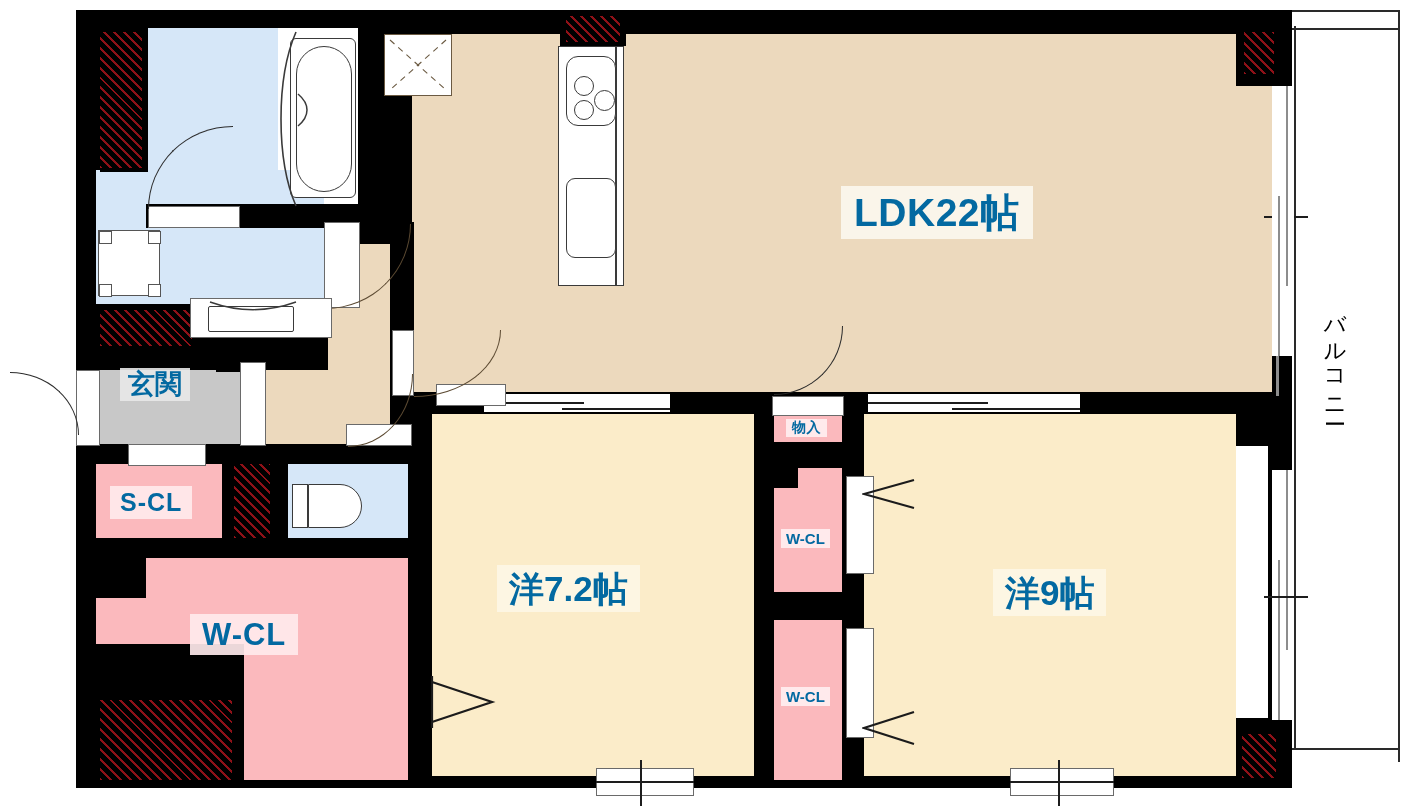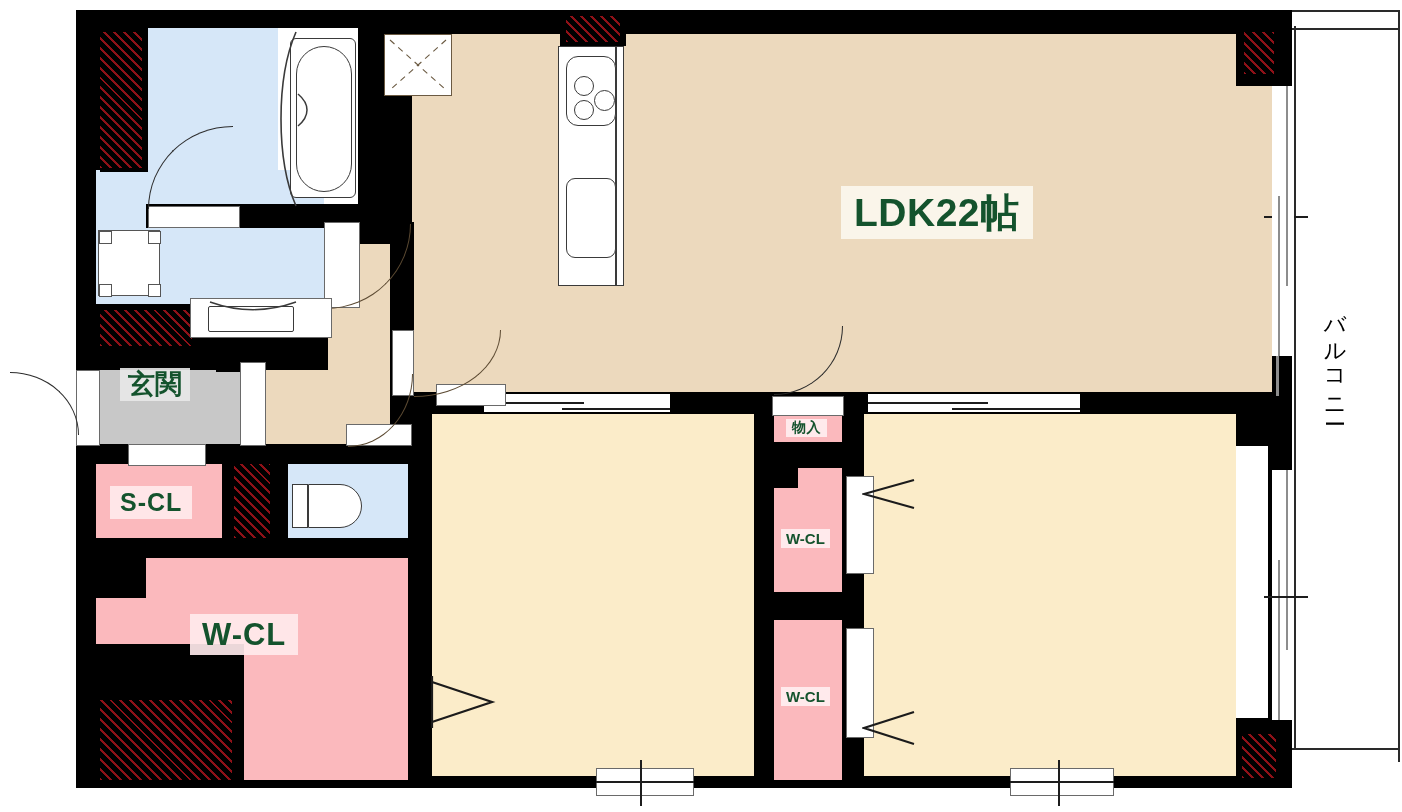--- a/index.html
+++ b/index.html
@@ -46,21 +46,21 @@
   .swing.tr{border-radius:0 100% 0 0;border-left:none;border-bottom:none;}
   .swing.br{border-radius:0 0 100% 0;border-left:none;border-top:none;}
   .swing.brown{border-color:#5c4a32;}
 
   
   .opening{position:absolute;background:#ffffff;box-sizing:border-box;}
   .opening.framed{border:1.3px solid #6a6a6a;}
   .win-line{position:absolute;background:#1d1d1d;}
 
   
-  .lbl{position:absolute;white-space:nowrap;color:#14532d;font-weight:700;line-height:1;
+  .lbl{position:absolute;white-space:nowrap;color:#0369a1;font-weight:700;line-height:1;
        display:flex;align-items:center;justify-content:center;}
   .lbl-ldk   {font-size:39px;background:rgba(252,247,238,.9);padding:7px 13px;letter-spacing:.5px;}
   .lbl-room  {font-size:35px;background:rgba(253,246,229,.92);padding:6px 12px;}
   .lbl-wcl   {font-size:31px;background:rgba(255,233,235,.92);padding:5px 12px;letter-spacing:1px;}
   .lbl-scl   {font-size:25px;background:rgba(255,233,235,.92);padding:4px 10px;letter-spacing:1px;}
   .lbl-genkan{font-size:27px;background:rgba(232,232,232,.9);padding:3px 8px;}
   .lbl-small {font-size:14px;background:rgba(255,236,238,.95);padding:2px 6px;letter-spacing:.5px;font-weight:700;}
   .lbl-mini  {font-size:15px;background:rgba(255,236,238,.95);padding:2px 5px;font-weight:700;}
   .lbl-vert  {font-size:22px;writing-mode:vertical-rl;text-orientation:upright;
               letter-spacing:3px;font-weight:500;display:block;}
@@ -273,21 +273,23 @@
   <div class="rail-g" style="left:1286px;top:86px;width:2px;height:200px;"></div>
   <div class="rail-g" style="left:1278px;top:196px;width:2px;height:160px;"></div>
 
   <div class="opening" style="left:1272px;top:470px;width:22px;height:250px;"></div>
   <div class="rail-g" style="left:1286px;top:470px;width:2px;height:180px;"></div>
   <div class="rail-g" style="left:1278px;top:560px;width:2px;height:160px;"></div>
   <div class="win-line" style="left:1264px;top:596px;width:44px;height:2px;"></div>
 
   <div class="lbl lbl-ldk" style="left:841px;top:186px;">LDK22帖</div>
 
-
+  <div class="lbl lbl-room" style="left:497px;top:565px;">洋7.2帖</div>
+
+  <div class="lbl lbl-room" style="left:993px;top:569px;">洋9帖</div>
 
   <div class="lbl lbl-genkan" style="left:120px;top:368px;">玄関</div>
 
   <div class="lbl lbl-scl" style="left:110px;top:486px;">S-CL</div>
 
   <div class="lbl lbl-wcl" style="left:190px;top:614px;">W-CL</div>
 
   <div class="lbl lbl-mini" style="left:781px;top:529px;">W-CL</div>
 
   <div class="lbl lbl-mini" style="left:781px;top:687px;">W-CL</div>

